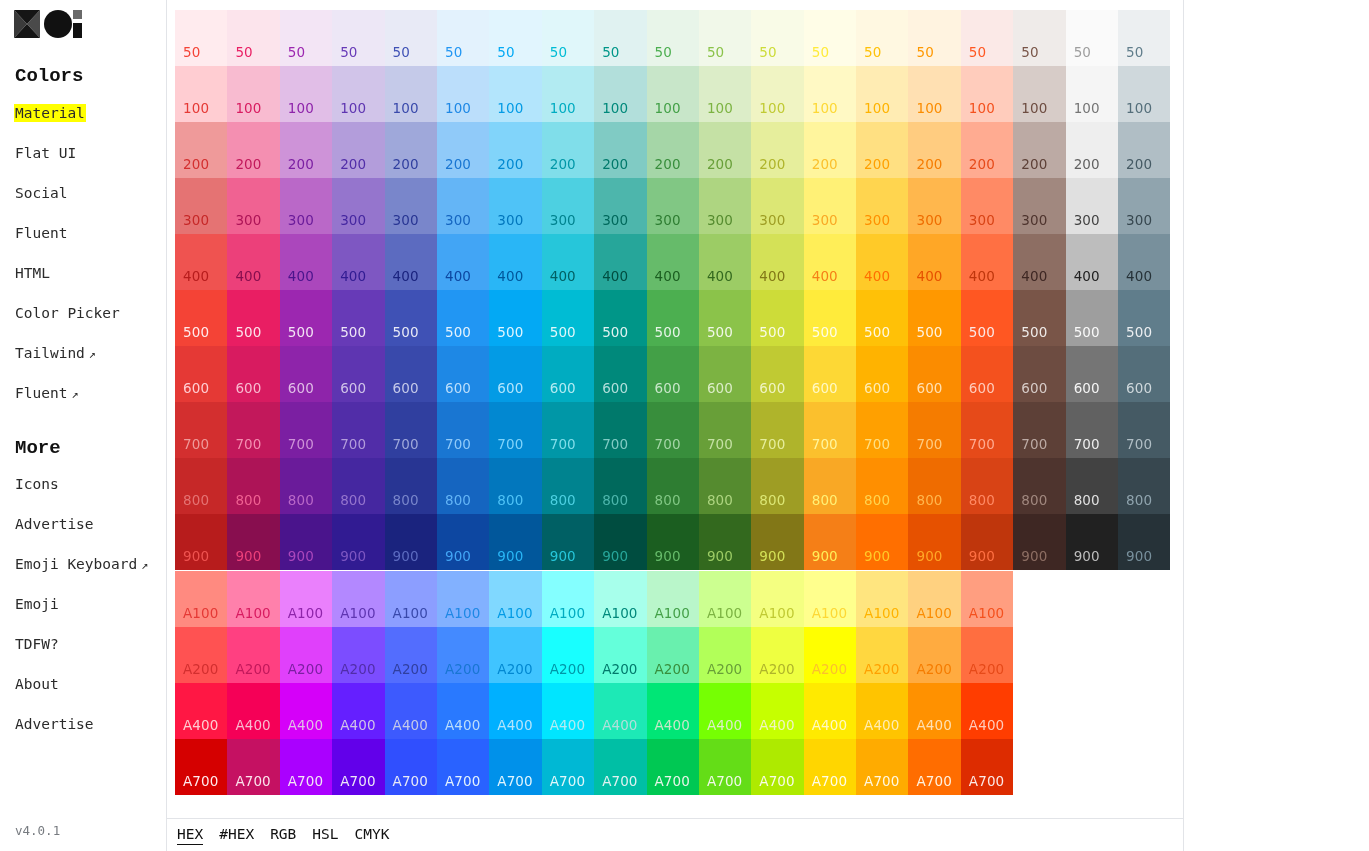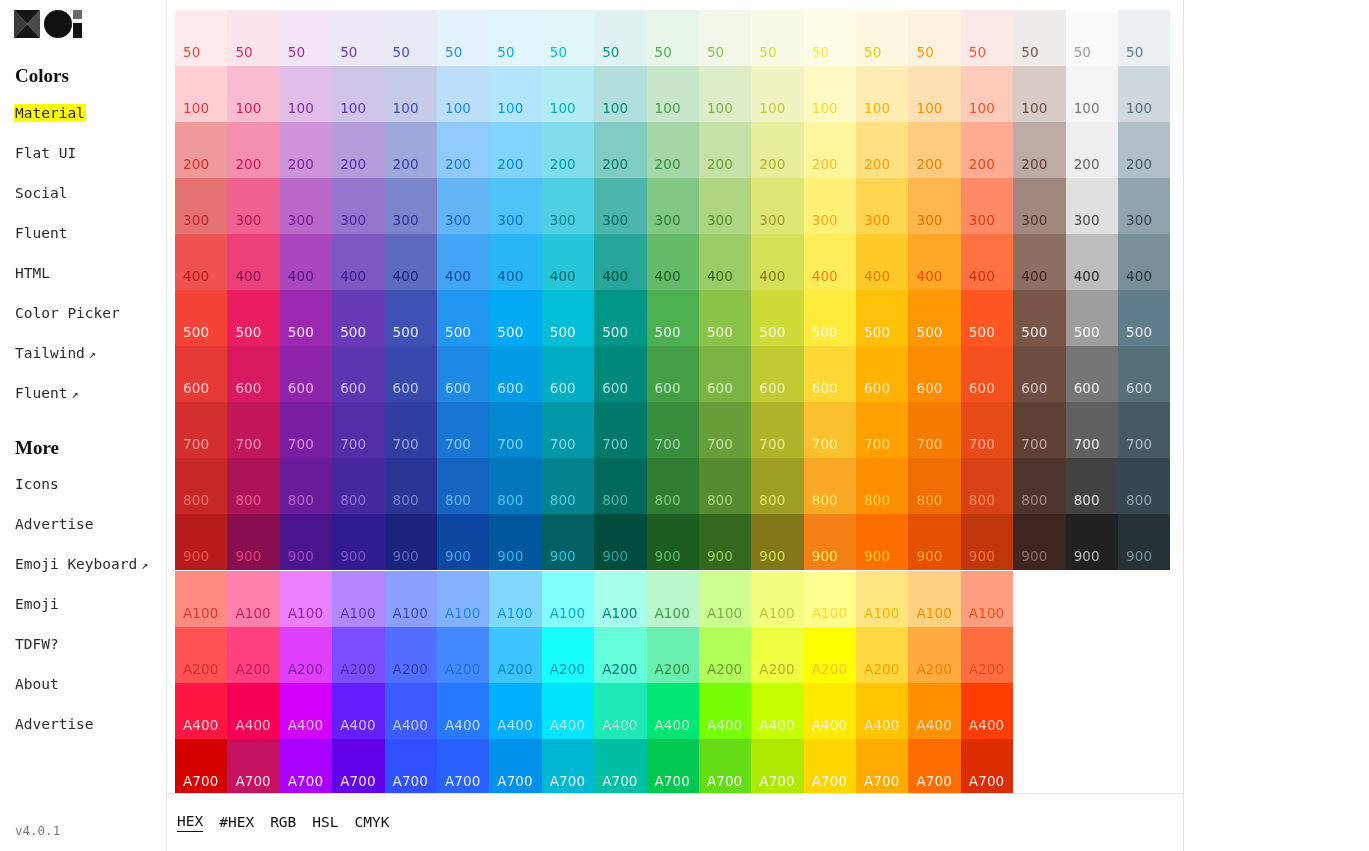--- a/index.html
+++ b/index.html
@@ -22,21 +22,21 @@
     border-right: 1px solid #e2e4e8;
     position: relative;
     padding: 0;
   }
   #logo {
     margin: 9px 0 0 14px;
     width: 68px; height: 30px;
     display: block;
   }
   .nav-section-title {
-    font-family: Liberation Serif, serif;
+    font-family: Liberation Mono, monospace;
     font-weight: bold;
     font-size: 19px;
     color: #111111;
     margin: 0;
     padding: 0 0 0 15px;
     line-height: 20px;
   }
   #colors-title { margin-top: 27px; }
   #more-title   { margin-top: 31px; }
 
@@ -106,21 +106,21 @@
     letter-spacing: 0.1px;
     white-space: nowrap;
   }
   .accent-gap { height: 1px; }
 
   
   #bottombar {
     position: absolute;
     left: 0; right: 0;
     bottom: 0;
-    height: 58px;
+    height: 33px;
     border-top: 1px solid #e2e4e8;
     display: flex;
     align-items: center;
     padding-left: 10px;
     background: #ffffff;
     margin-top: 40px;
   }
   .fmt-group { display: flex; align-items: center; }
   .fmt-btn {
     font-family: "DejaVu Sans Mono", "Liberation Mono", monospace;

